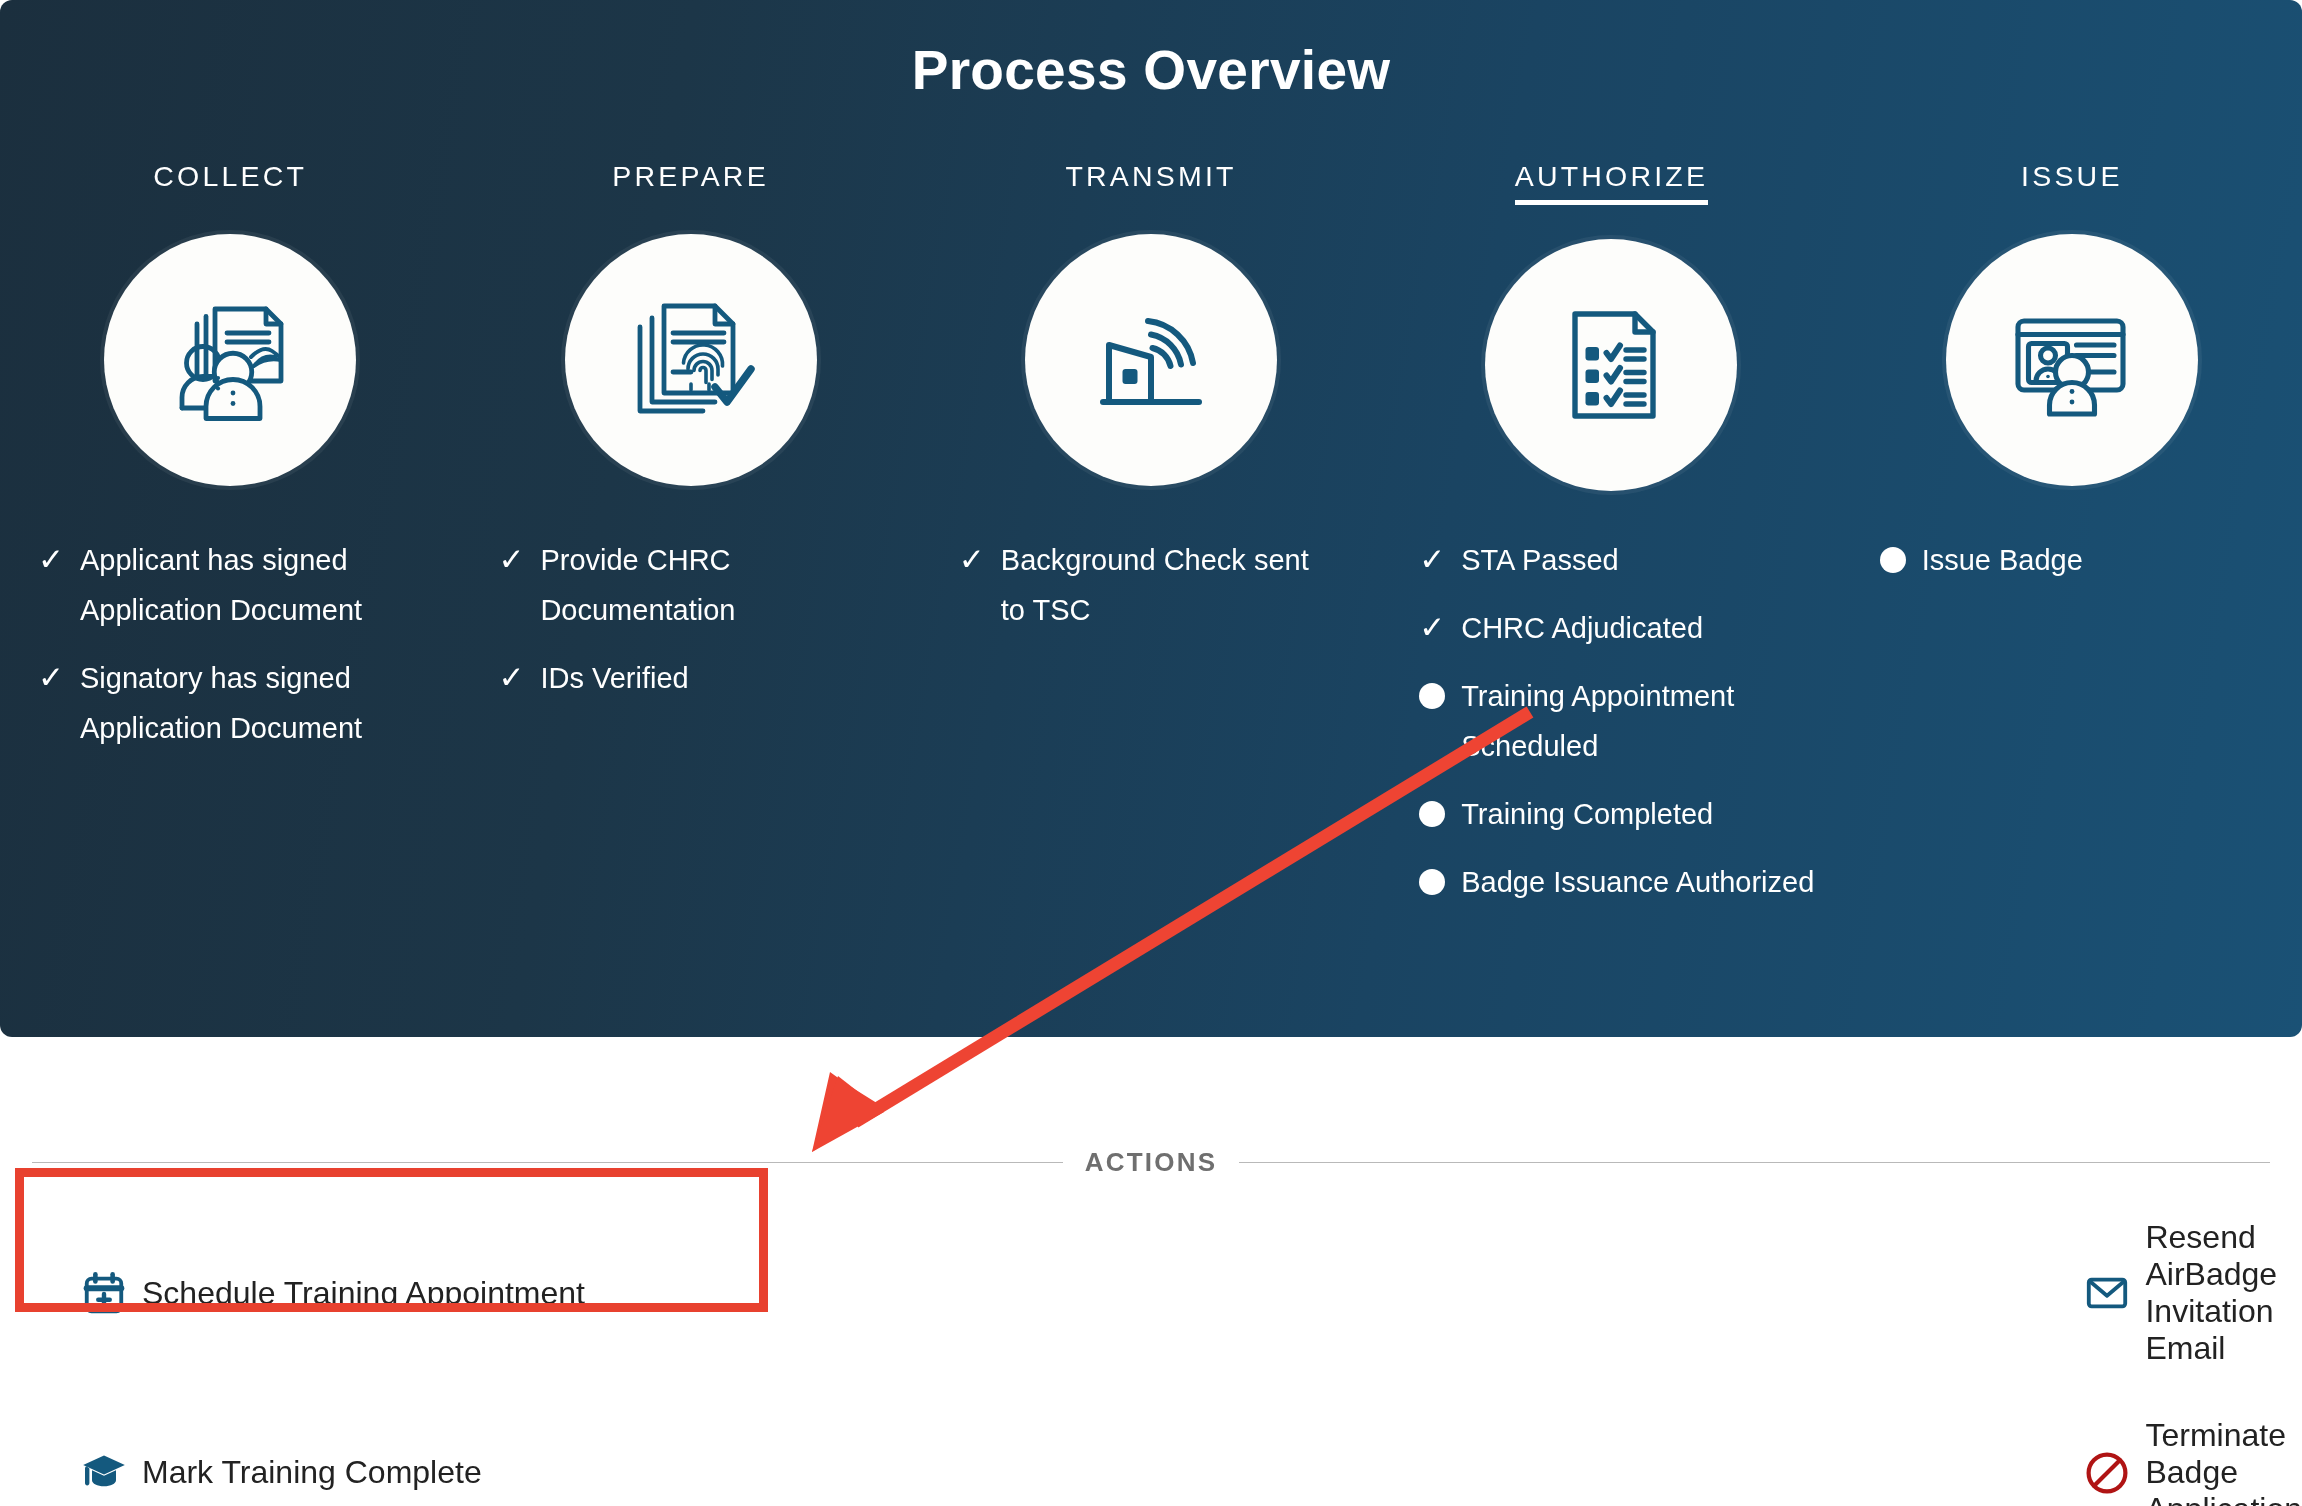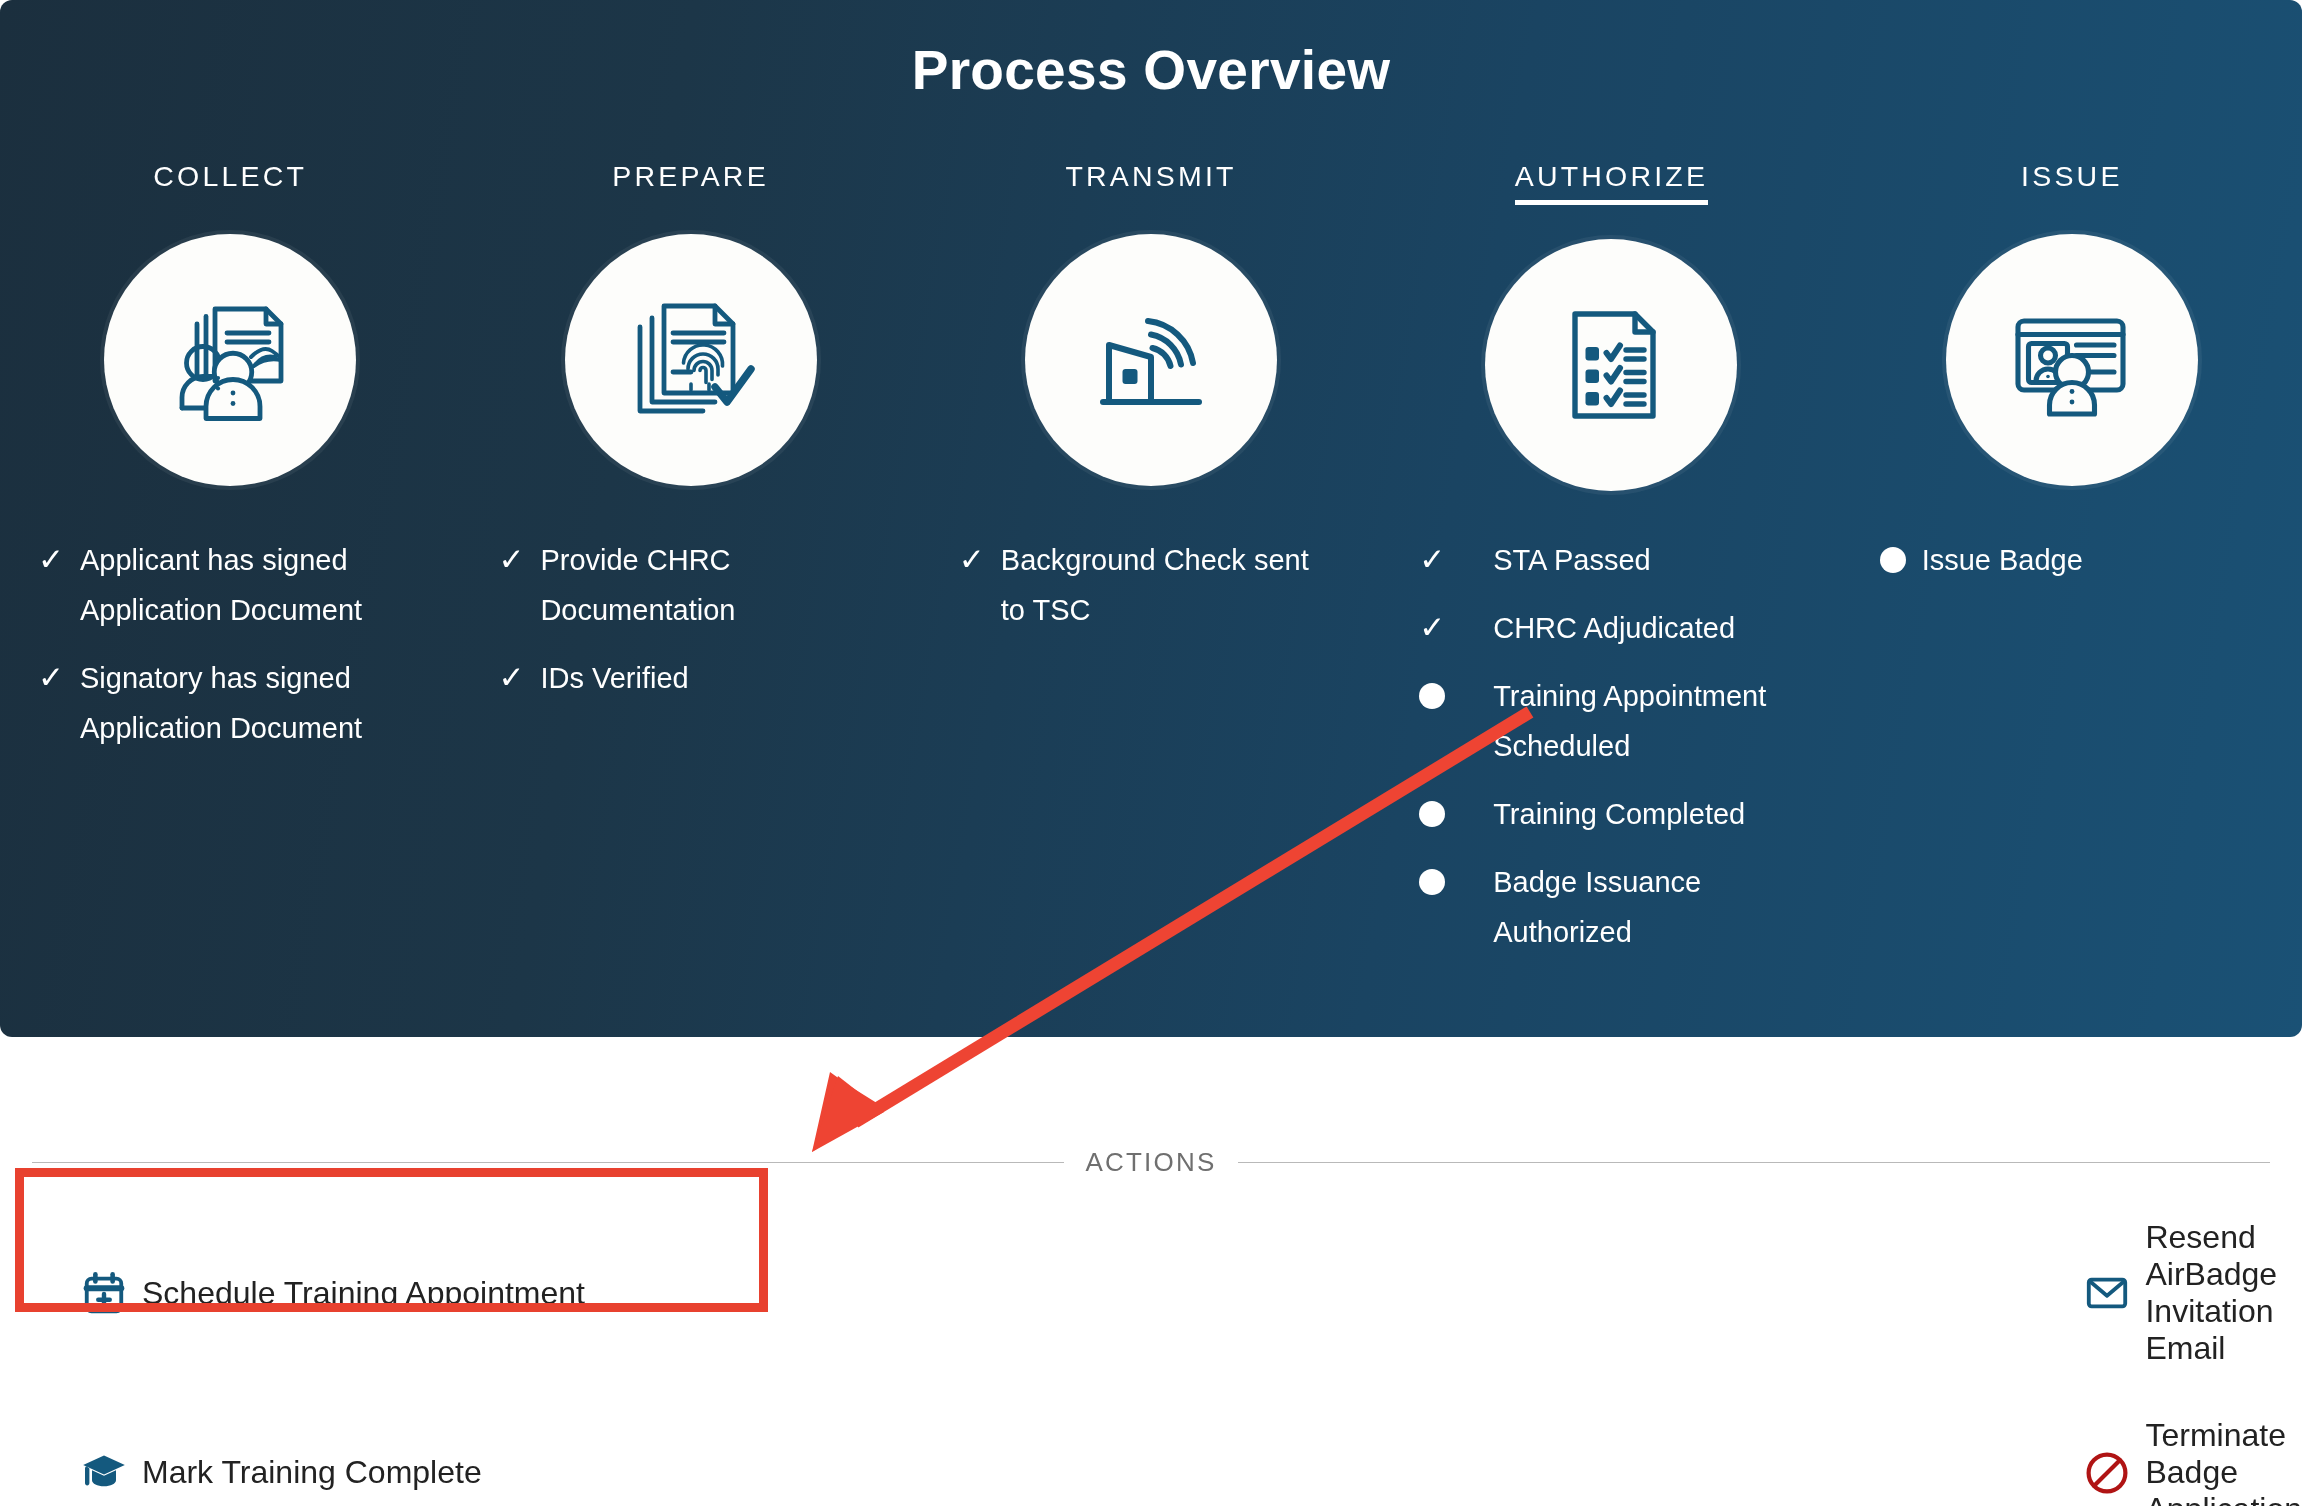--- a/index.html
+++ b/index.html
@@ -102,35 +102,36 @@
     align-items: center;
     height: 50px;
   }
   .chk-dot i {
     display: block;
     width: 26px; height: 26px;
     border-radius: 50%;
     background: #ffffff;
   }
   .chk-text { max-width: 340px; }
-  .list-col.c3 .chk-text { max-width: 360px; margin-left: 32px; }
+  .list-col.c3 .chk-text { max-width: 360px; }
 
   
   .actions-wrap {
     position: absolute;
     left: 0; top: 1037px;
     width: 2302px; height: 469px;
     background: #ffffff;
   }
   .divider {
     position: absolute;
     left: 32px; right: 32px; top: 110px;
     display: flex;
     align-items: center;
     gap: 22px;
+    font-weight: bold;
   }
   .divider .rule { flex: 1 1 auto; height: 1px; background: #b9b9b9; }
   .divider .dtext {
     color: #6f6f6f;
     font-size: 26px;
     letter-spacing: 2.2px;
     white-space: nowrap;
   }
 
   .action-grid {

